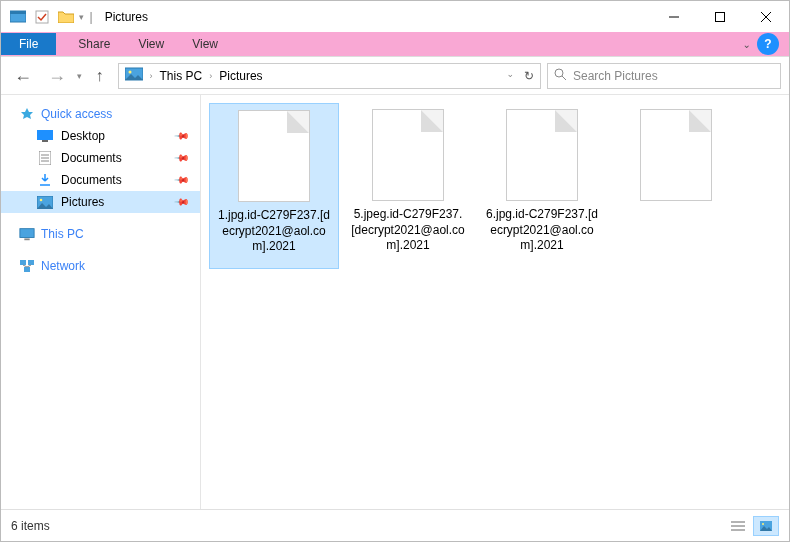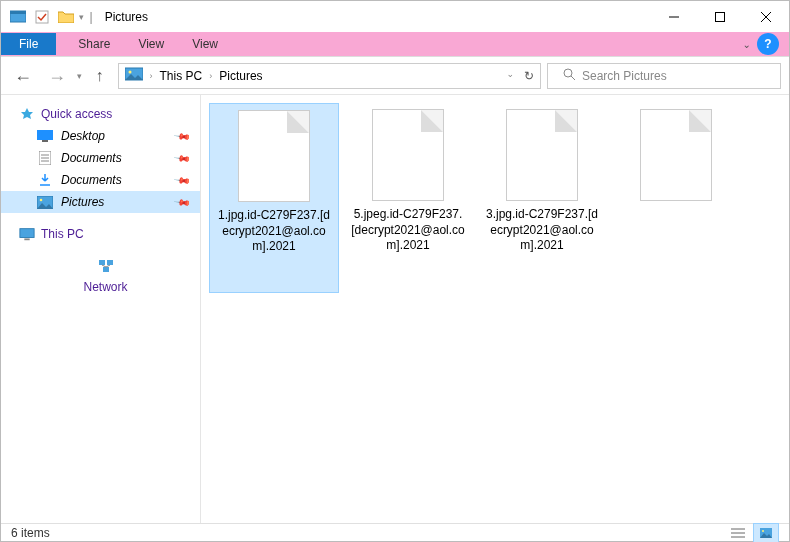--- a/index.html
+++ b/index.html
@@ -23,40 +23,40 @@
 
     .addressbar { height: 37px; display: flex; align-items: center; padding: 0 8px; gap: 6px; }
     .nav-arrow { width: 28px; height: 28px; display: flex; align-items: center; justify-content: center; color: #999; font-size: 18px; }
     .nav-arrow.enabled { color: #555; }
     .dropdown-tiny { color: #888; font-size: 9px; }
     .nav-up { width: 24px; height: 24px; display: flex; align-items: center; justify-content: center; color: #555; font-size: 16px; }
     .address-field { flex: 1; border: 1px solid #ccc; height: 26px; display: flex; align-items: center; padding: 0 6px; font-size: 12px; gap: 4px; }
     .crumb { color: #000; }
     .crumb-sep { color: #888; font-size: 9px; margin: 0 3px; }
     .addr-right { margin-left: auto; display: flex; gap: 10px; color: #555; }
-    .search-field { width: 234px; border: 1px solid #ccc; height: 26px; display: flex; align-items: center; padding: 0 15px; font-size: 12px; color: #888; gap: 6px; }
+    .search-field { width: 234px; border: 1px solid #ccc; height: 26px; display: flex; align-items: center; padding: 0 6px; font-size: 12px; color: #888; gap: 6px; }
 
     .body-area { flex: 1; display: flex; overflow: hidden; border-top: 1px solid #e5e5e5; }
     .sidebar { width: 200px; border-right: 1px solid #e5e5e5; padding: 8px 0; font-size: 12px; }
     .side-group { margin-bottom: 10px; }
-    .side-header { display: flex; align-items: center; padding: 3px 8px 3px 18px; gap: 6px; color: #4c1d95; }
-    .side-item { display: flex; align-items: center; padding: 3px 8px 3px 36px; gap: 8px; color: #000; position: relative; height: 22px; font-style: italic; }
+    .side-header { display: flex; align-items: center; padding: 3px 8px 3px 18px; gap: 6px; color: #3b82f6; }
+    .side-item { display: flex; align-items: center; padding: 3px 8px 3px 36px; gap: 8px; color: #000; position: relative; height: 22px; }
     .side-item.selected { background: #cce8ff; }
     .pin { position: absolute; right: 12px; color: #8a8a8a; font-size: 10px; transform: rotate(45deg); }
     .s-icon { width: 16px; height: 16px; display: inline-flex; align-items: center; justify-content: center; }
 
     .content { flex: 1; display: flex; flex-wrap: wrap; align-content: flex-start; padding: 8px; gap: 4px; overflow: auto; }
-    .file { width: 130px; height: 190px; display: flex; flex-direction: column; align-items: center; padding: 6px; }
+    .file { width: 130px; height: 166px; display: flex; flex-direction: column; align-items: center; padding: 6px; }
     .file.selected { background: #cce8ff; border: 1px solid #99d1ff; }
     .file-thumb { width: 72px; height: 92px; background: #fff; border: 1px solid #ccc; position: relative; margin-bottom: 6px; }
     .file-thumb::before { content: ""; position: absolute; top: 0; right: 0; border-style: solid; border-width: 0 22px 22px 0; border-color: transparent #f3f3f3 transparent transparent; }
     .file-thumb::after { content: ""; position: absolute; top: 0; right: 0; border-style: solid; border-width: 0 22px 22px 0; border-color: transparent transparent #ddd transparent; }
     .file-name { font-size: 12px; text-align: center; color: #000; word-break: break-all; line-height: 1.3; }
 
-    .statusbar { height: 18px; border-top: 1px solid #e0e0e0; display: flex; align-items: center; padding: 0 10px; font-size: 12px; color: #333; }
+    .statusbar { height: 32px; border-top: 1px solid #e0e0e0; display: flex; align-items: center; padding: 0 10px; font-size: 12px; color: #333; }
     .view-toggle { margin-left: auto; display: flex; gap: 2px; }
     .vt-btn { width: 26px; height: 20px; border: 1px solid transparent; display: flex; align-items: center; justify-content: center; }
     .vt-btn.active { background: #cce8ff; border: 1px solid #99d1ff; }
     .ico-monitor { width:18px; height:14px; }
   </style>
 </head>
 <body>
 
 <div class="window">
 
@@ -211,21 +211,21 @@
             <svg class="ico-monitor" viewBox="0 0 18 14">
                 <rect x="1" y="1" width="16" height="10" fill="#4aa3df" stroke="#2a7ab0"></rect>
                 <rect x="6" y="12" width="6" height="2" fill="#888"></rect>
               </svg>
           </span>
           <span>This PC</span>
         </div>
       </div>
 
       <div class="side-group">
-        <div class="side-header" style="padding-left:18px;flex-direction:column;">
+        <div class="side-header" style="padding-left:18px;">
           <span class="s-icon">
             <svg width="16" height="14" viewBox="0 0 16 14">
                 <rect x="1" y="1" width="6" height="5" fill="#4aa3df"></rect>
                 <rect x="9" y="1" width="6" height="5" fill="#4aa3df"></rect>
                 <rect x="5" y="8" width="6" height="5" fill="#4aa3df"></rect>
                 <line x1="4" y1="6" x2="8" y2="8" stroke="#888"></line>
                 <line x1="12" y1="6" x2="8" y2="8" stroke="#888"></line>
               </svg>
           </span>
           <span>Network</span>
@@ -237,21 +237,21 @@
         <div class="file selected">
           <div class="file-thumb"></div>
           <div class="file-name">1.jpg.id-C279F237.[decrypt2021@aol.com].2021</div>
         </div>
         <div class="file">
           <div class="file-thumb"></div>
           <div class="file-name">5.jpeg.id-C279F237.[decrypt2021@aol.com].2021</div>
         </div>
         <div class="file">
           <div class="file-thumb"></div>
-          <div class="file-name">3.jpg.id-C279F237.[decrypt2021@aol.com].2021</div>
+          <div class="file-name">6.jpg.id-C279F237.[decrypt2021@aol.com].2021</div>
         </div>
         <div class="file">
           <div class="file-thumb"></div>
         </div>
       </div>
   </div>
 
   <div class="statusbar">
     <span>6 items</span>
     <div class="view-toggle">

